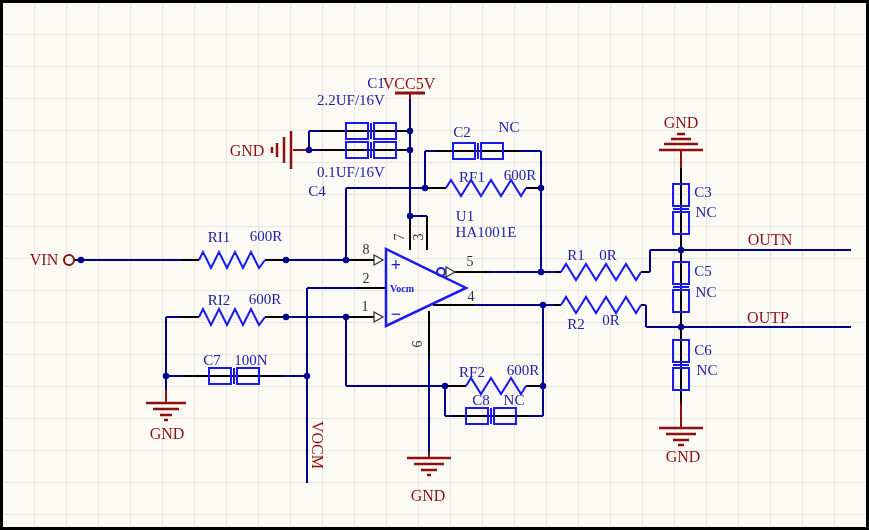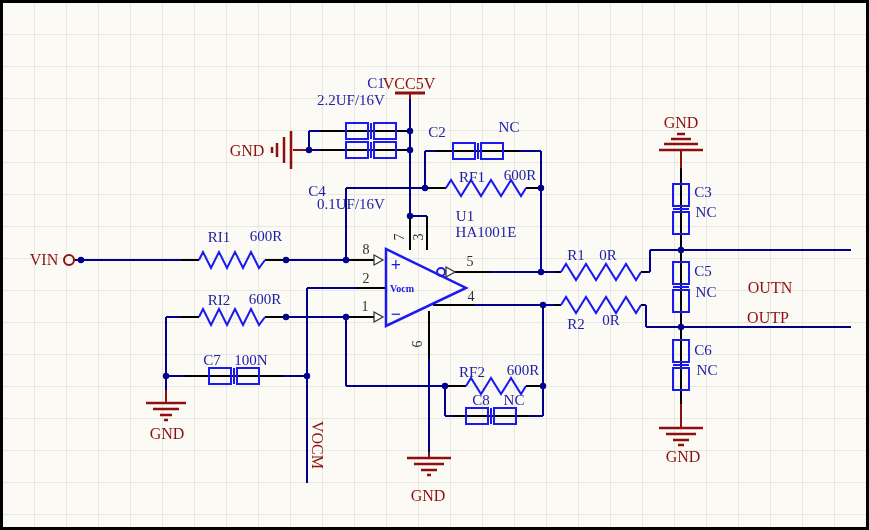--- a/index.html
+++ b/index.html
@@ -257,29 +257,29 @@
   </g>
 </svg>
 
 <div class="lbl net" style="left:406px;top:81px;">VCC5V</div>
 <div class="lbl net" style="left:244px;top:148px;">GND</div>
 <div class="lbl net" style="left:678px;top:120px;">GND</div>
 <div class="lbl net" style="left:680px;top:454px;">GND</div>
 <div class="lbl net" style="left:164px;top:431px;">GND</div>
 <div class="lbl net" style="left:425px;top:493px;">GND</div>
 <div class="lbl net" style="left:41px;top:257px;font-family:Liberation Serif, serif;">VIN</div>
-<div class="lbl net" style="left:767px;top:237px;margin-top:48px;">OUTN</div>
+<div class="lbl net" style="left:767px;top:237px;">OUTN</div>
 <div class="lbl net" style="left:765px;top:315px;">OUTP</div>
 <div class="lbl net rotcw" style="left:314px;top:442px;">VOCM</div>
 
 <div class="lbl" style="left:336px;top:80px;margin-left:37px;">C1</div>
 <div class="lbl" style="left:348px;top:97px;">2.2UF/16V</div>
-<div class="lbl" style="left:348px;top:169px;margin-top:32px;">0.1UF/16V</div>
+<div class="lbl" style="left:348px;top:169px;">0.1UF/16V</div>
 <div class="lbl" style="left:314px;top:188px;">C4</div>
-<div class="lbl" style="left:434px;top:129px;">C2</div>
+<div class="lbl" style="left:459px;top:129px;">C2</div>
 <div class="lbl" style="left:506px;top:124px;">NC</div>
 <div class="lbl" style="left:469px;top:174px;">RF1</div>
 <div class="lbl" style="left:517px;top:172px;">600R</div>
 <div class="lbl" style="left:462px;top:213px;">U1</div>
 <div class="lbl" style="left:483px;top:229px;">HA1001E</div>
 <div class="lbl" style="left:700px;top:189px;">C3</div>
 <div class="lbl" style="left:703px;top:209px;">NC</div>
 <div class="lbl" style="left:700px;top:268px;">C5</div>
 <div class="lbl" style="left:703px;top:289px;">NC</div>
 <div class="lbl" style="left:700px;top:347px;">C6</div>

